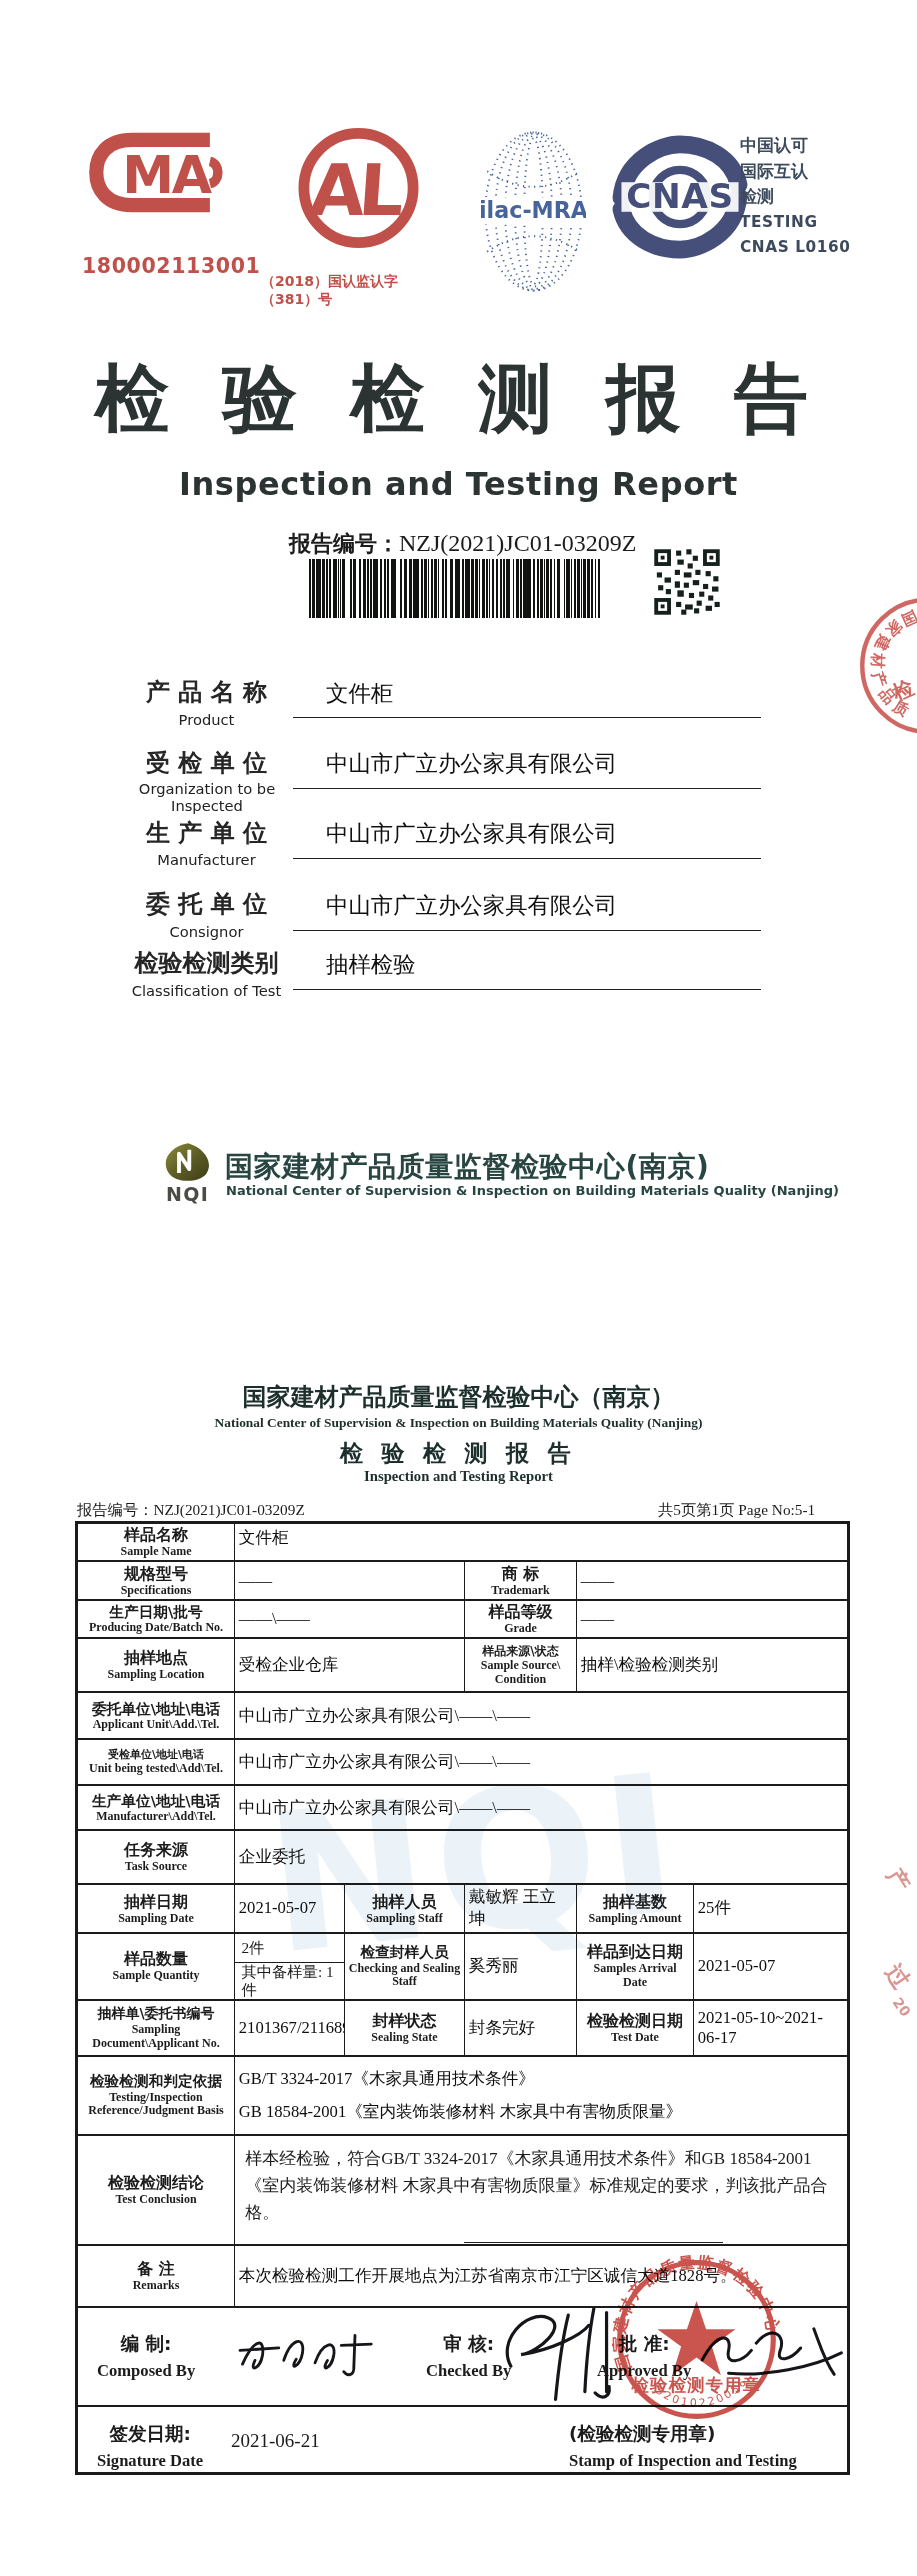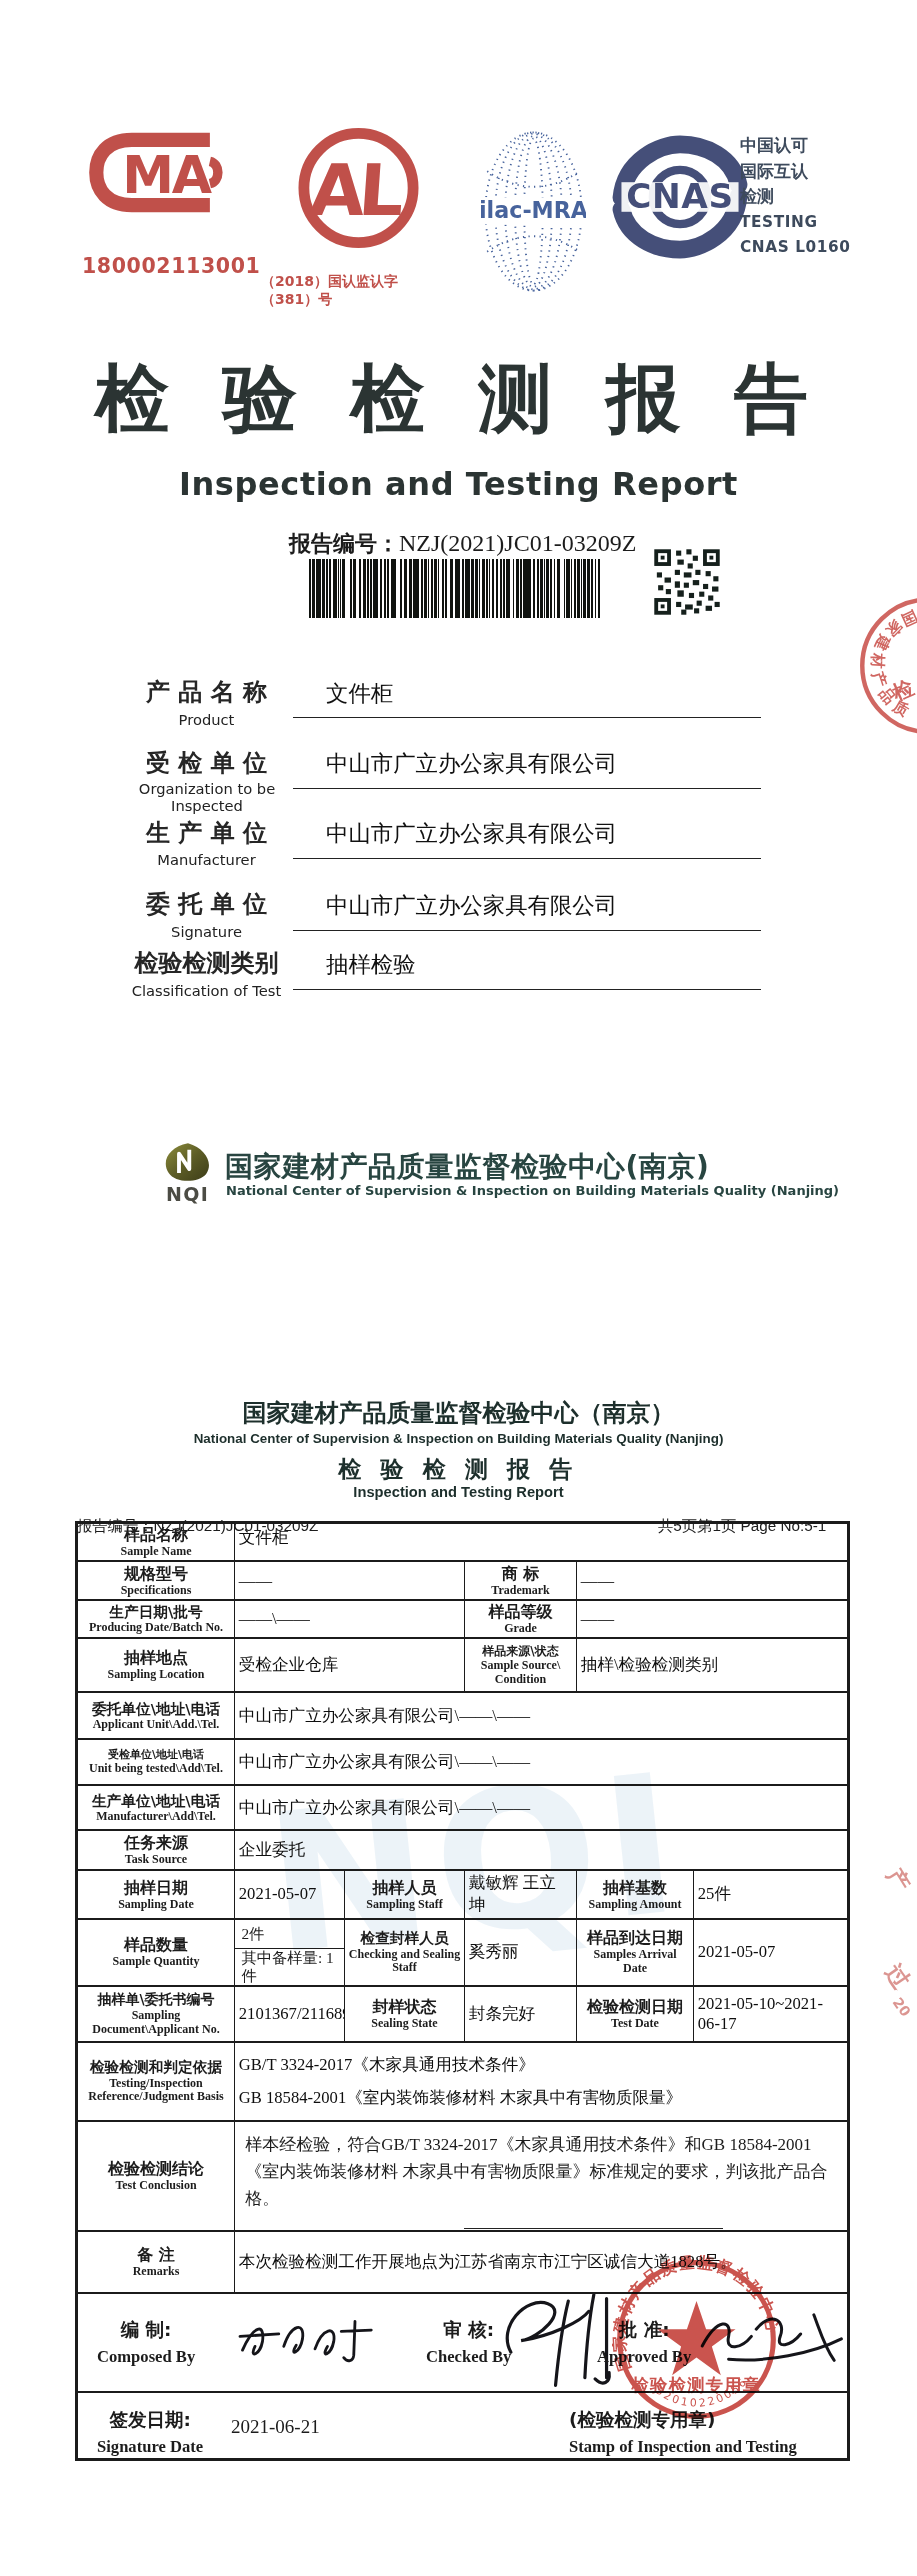--- a/index.html
+++ b/index.html
@@ -1,20 +1,20 @@
 <!DOCTYPE html>
 <html style="font-size:10.2px"><head>
 <meta charset="utf-8">
 <style>
   html,body{margin:0;padding:0;background:#e8e8e8;}
   .canvas{position:relative;width:917px;height:2576px;background:#ffffff;overflow:hidden;
           font-family:"DejaVu Sans","Liberation Sans",sans-serif;color:#1c1c1c;}
   .abs{position:absolute;}
   .ctr{left:0;width:917px;text-align:center;}
-  .serif{font-family:Liberation Sans, sans-serif;margin-top:16px;}
+  .serif{font-family:Liberation Serif, serif;}
 
   
   .cma-num{top:254px;left:82px;width:160px;text-align:center;font-size:20.5px;font-weight:bold;
            color:#c0504a;letter-spacing:0.6px;font-family:"DejaVu Sans",sans-serif;}
   .cal-cap{top:273px;left:261px;width:192px;text-align:left;font-size:14px;font-weight:bold;color:#c0504a;}
   .cnas-cap{top:133px;left:740px;width:115px;color:#3d4a5c;font-size:17px;line-height:25.6px;font-weight:bold;}
   .cnas-cap .en{font-size:15.3px;letter-spacing:0.6px;}
 
   
   .p1-title{top:350px;font-size:74px;font-weight:bold;letter-spacing:14px;color:#2b3433;}
@@ -228,21 +228,21 @@
     <div class="field">
       <div class="abs cn" style="top:817px">生 产 单 位</div>
       <div class="abs en" style="top:851px">Manufacturer</div>
       <div class="abs val" style="top:818px">中山市广立办公家具有限公司</div>
       <div class="abs line" style="top:858px"></div>
     </div>
   </div>
   <div>
     <div class="field">
       <div class="abs cn" style="top:888px">委 托 单 位</div>
-      <div class="abs en" style="top:923px">Signature</div>
+      <div class="abs en" style="top:923px">Consignor</div>
       <div class="abs val" style="top:890px">中山市广立办公家具有限公司</div>
       <div class="abs line" style="top:930px"></div>
     </div>
   </div>
   <div>
     <div class="field">
       <div class="abs cn" style="top:947px;letter-spacing:0">检验检测类别</div>
       <div class="abs en" style="top:982px">Classification of Test</div>
       <div class="abs val" style="top:949px">抽样检验</div>
       <div class="abs line" style="top:989px"></div>
@@ -346,21 +346,21 @@
     </tr>
 
     <tr style="height:45px">
       <td class="lbl">
         <div class="cn" style="font-size:14.7px">生产单位\地址\电话</div>
         <div class="en">Manufacturer\Add\Tel.</div>
       </td>
       <td class="val" colspan="5">中山市广立办公家具有限公司\——\——</td>
     </tr>
 
-    <tr style="height:40px">
+    <tr style="height:54px">
       <td class="lbl">
         <div class="cn">任务来源</div>
         <div class="en">Task Source</div>
       </td>
       <td class="val" colspan="5">企业委托</td>
     </tr>
 
     <tr style="height:42px">
       <td class="lbl">
         <div class="cn">抽样日期</div>

